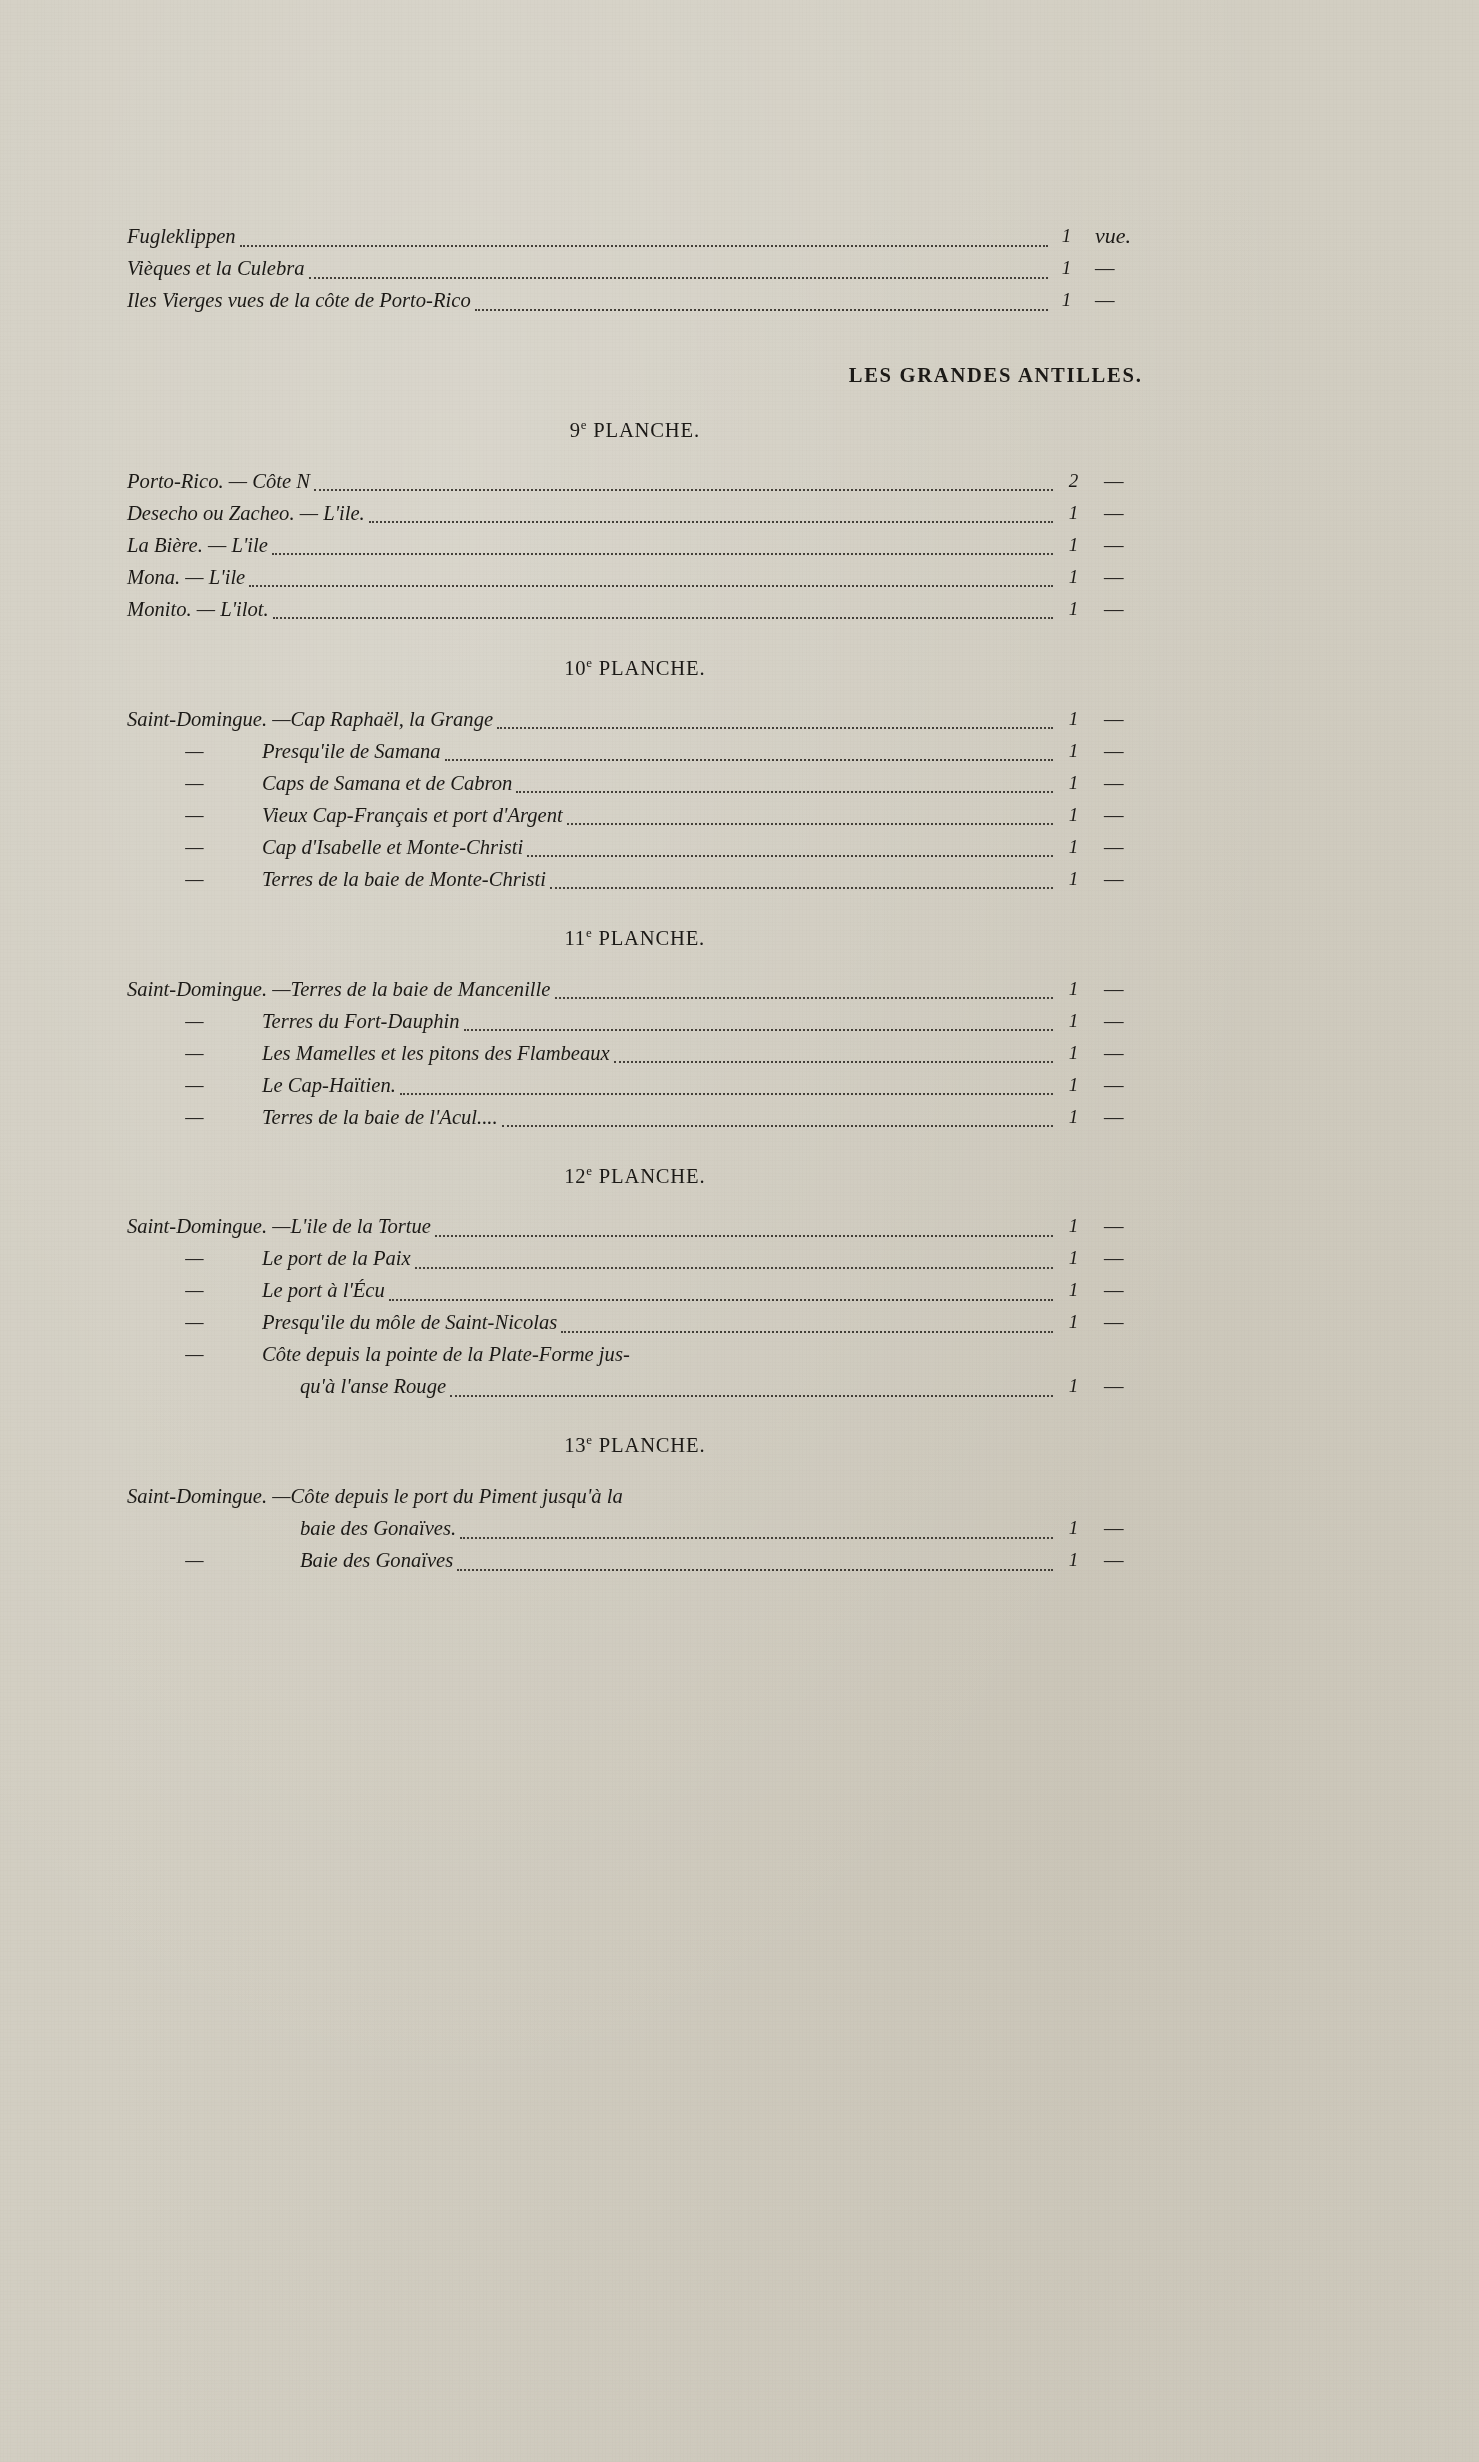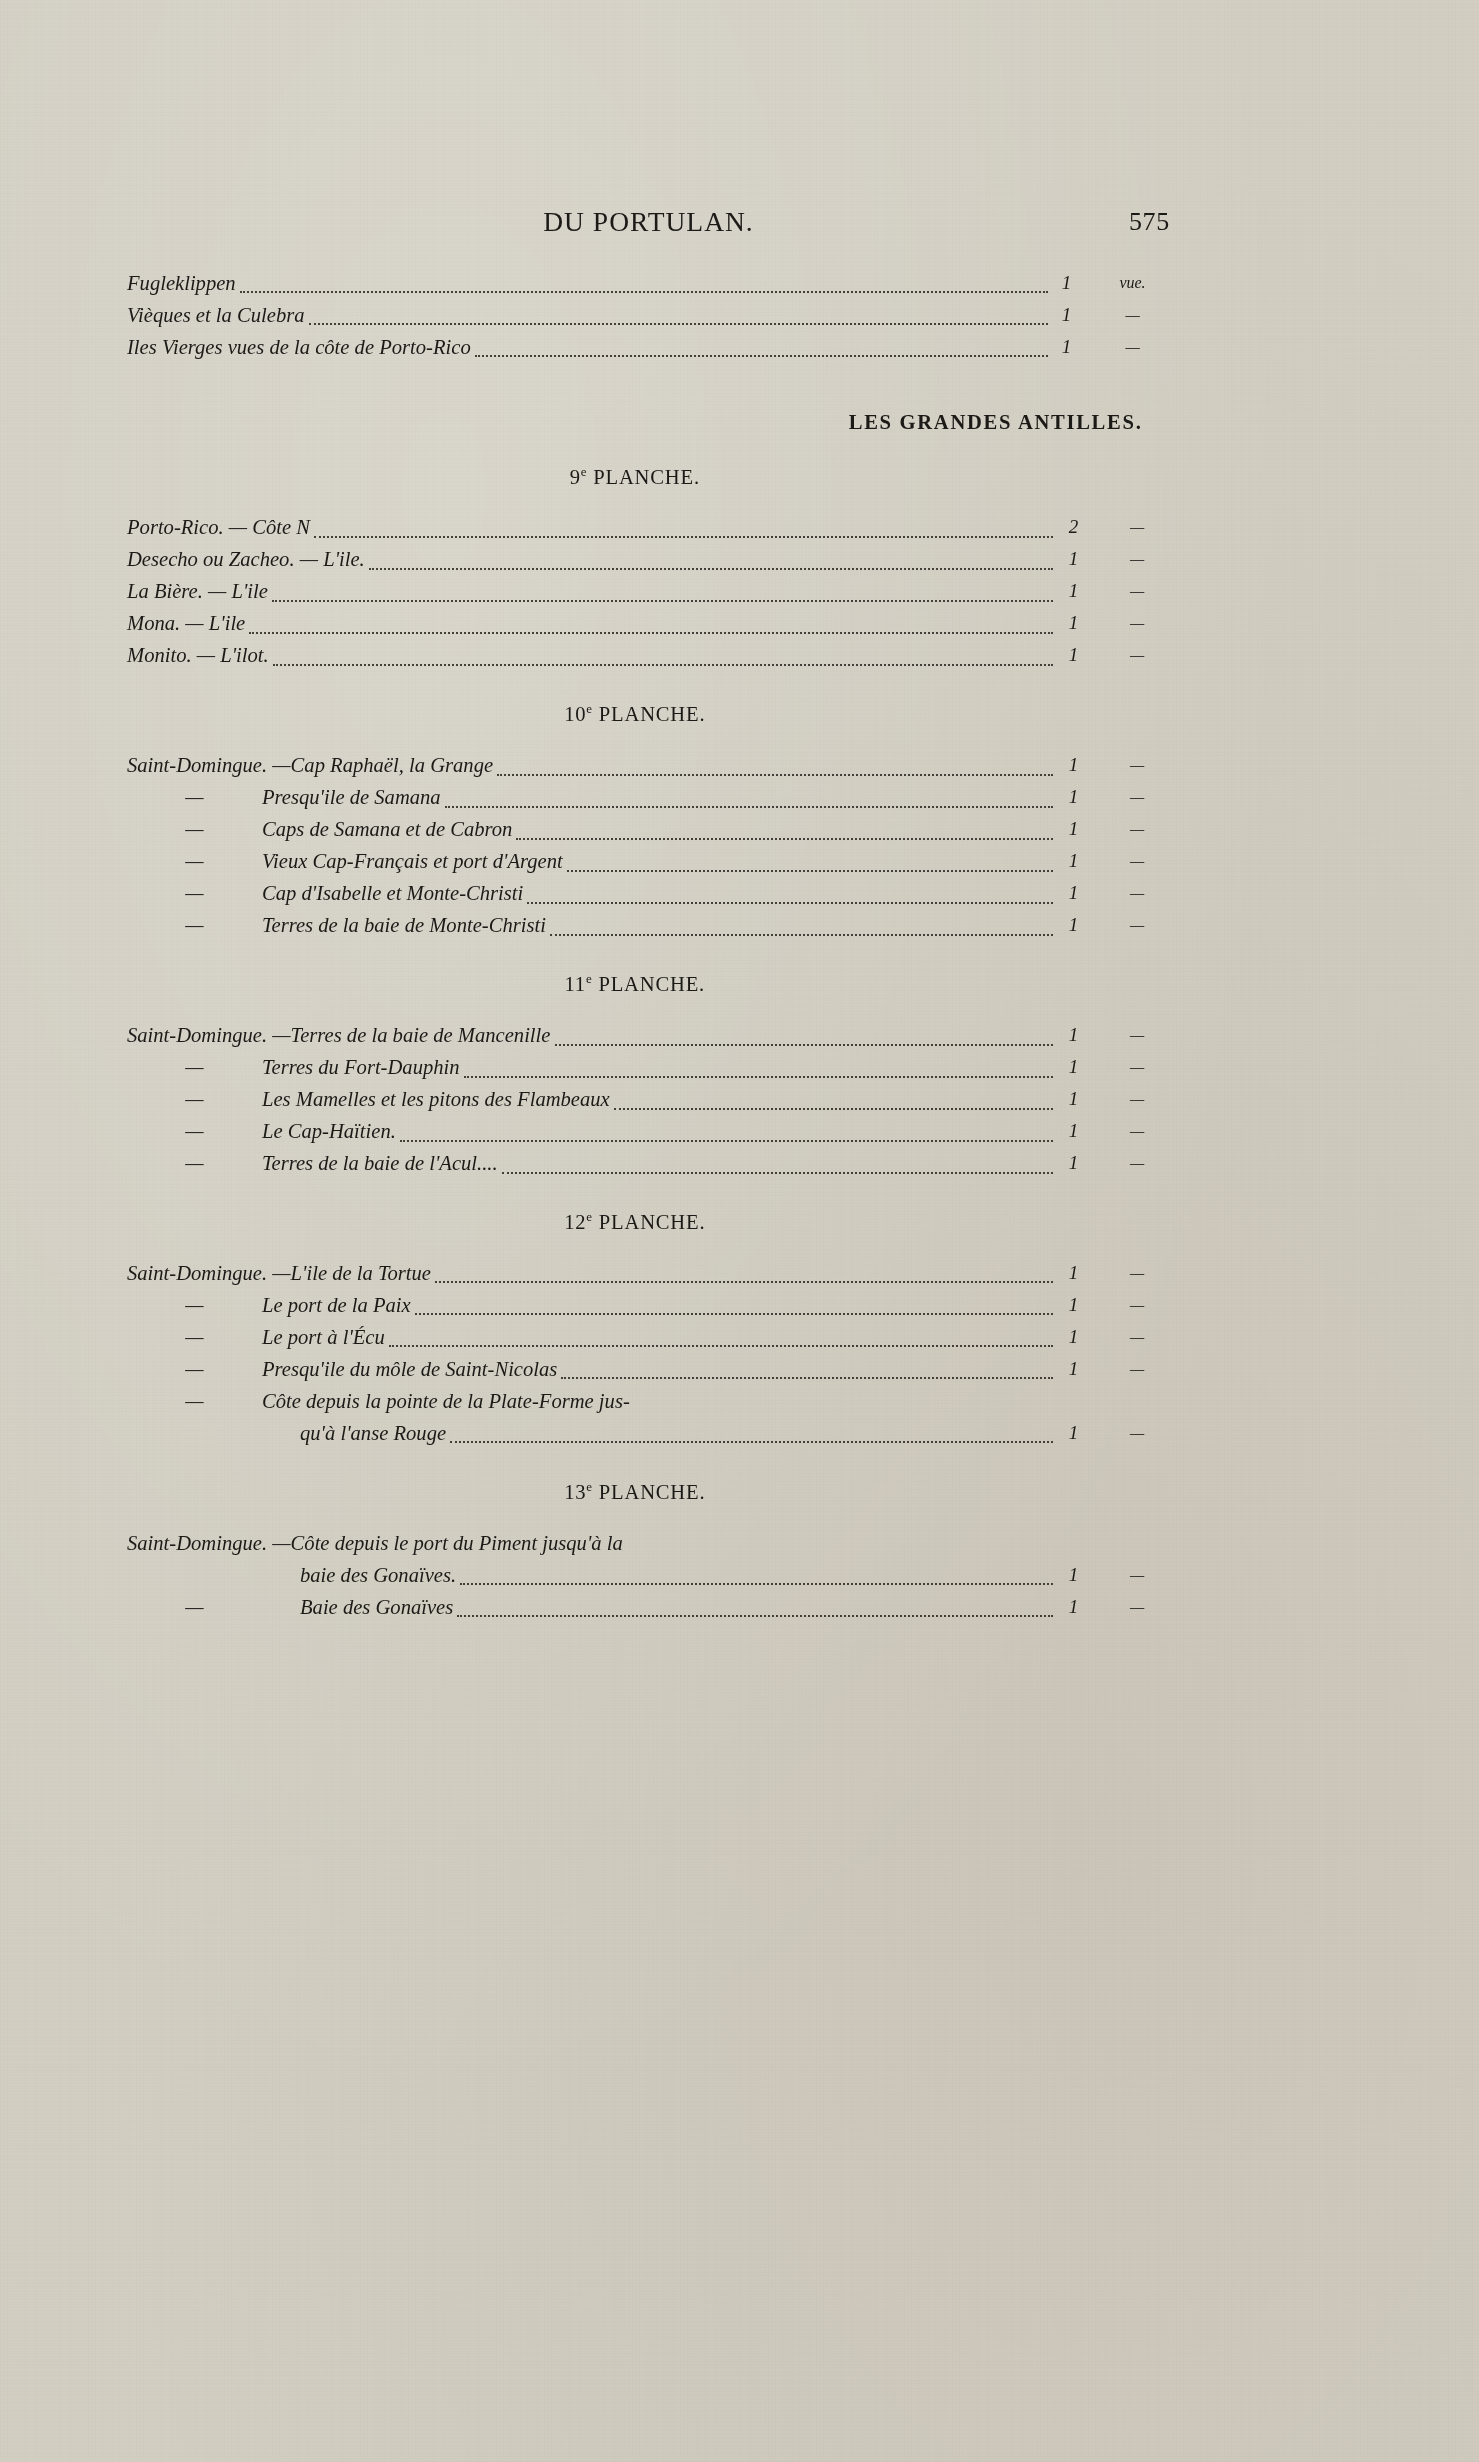--- a/index.html
+++ b/index.html
@@ -82,23 +82,23 @@
     border-bottom: 2.7px dotted #2a2620;
     opacity: 0.85;
   }
   .entry .qty {
     flex: 0 0 36px;
     text-align: center;
     font-size: 19px;
   }
   .entry .unit {
     flex: 0 0 66px;
-    text-align: center;
+    text-align: left;
     padding-left: 12.4px;
-    font-size: 16px;
+    font-size: 22px;
   }
 
   
   .block-top .qty { flex-basis: 32px; }
   .block-top .unit { flex-basis: 75px; }
 
   .section-title {
     text-align: right;
     font-size: 20.6px;
     letter-spacing: 1.7px;
@@ -130,24 +130,20 @@
   }
 </style>
 </head>
 <body>
 
 <div class="page"></div>
 <div class="grain"></div>
 
 <div class="content">
 
-  <div class="header">
-    <div class="header-title">DU PORTULAN.</div>
-    <div class="header-pageno">575</div>
-  </div>
 
   <div class="group block-top">
     <div class="entry">
       <span class="label">Fugleklippen</span>
       <span class="leader"></span>
       <span class="qty">1</span>
       <span class="unit">vue.</span>
     </div>
     <div class="entry">
       <span class="label">Vièques et la Culebra</span>

